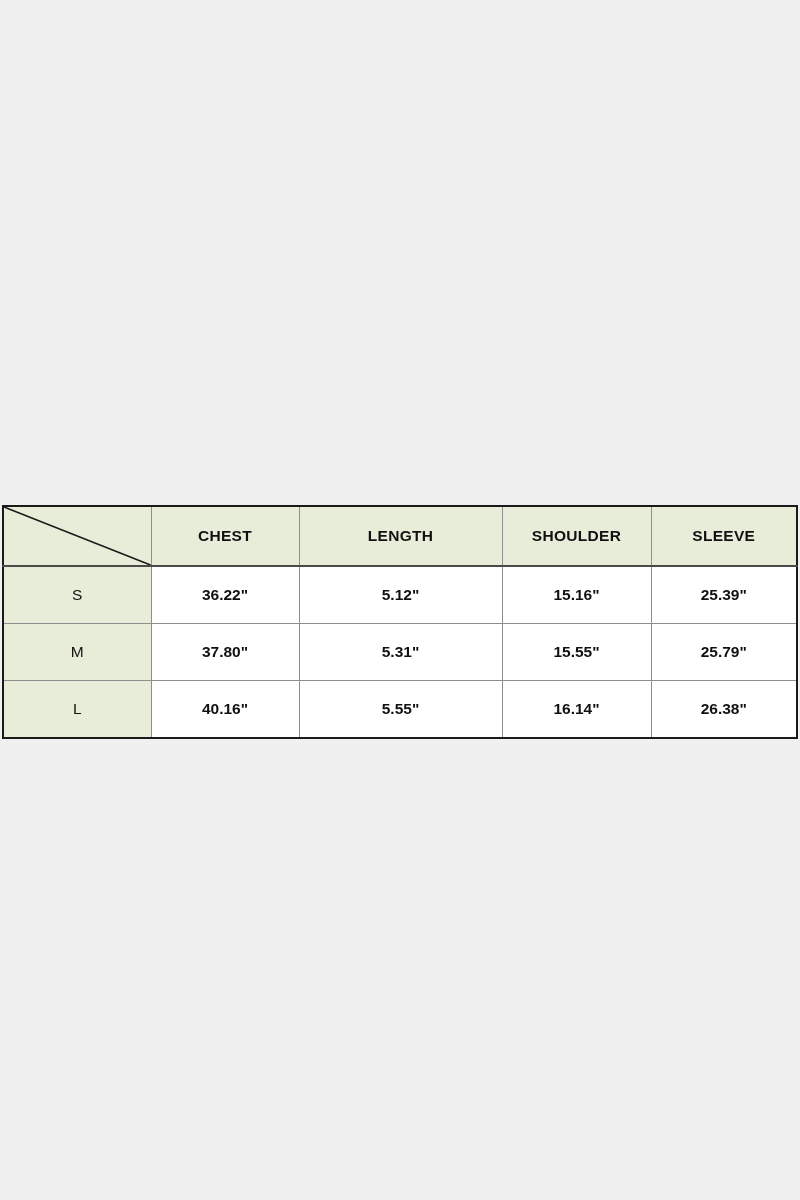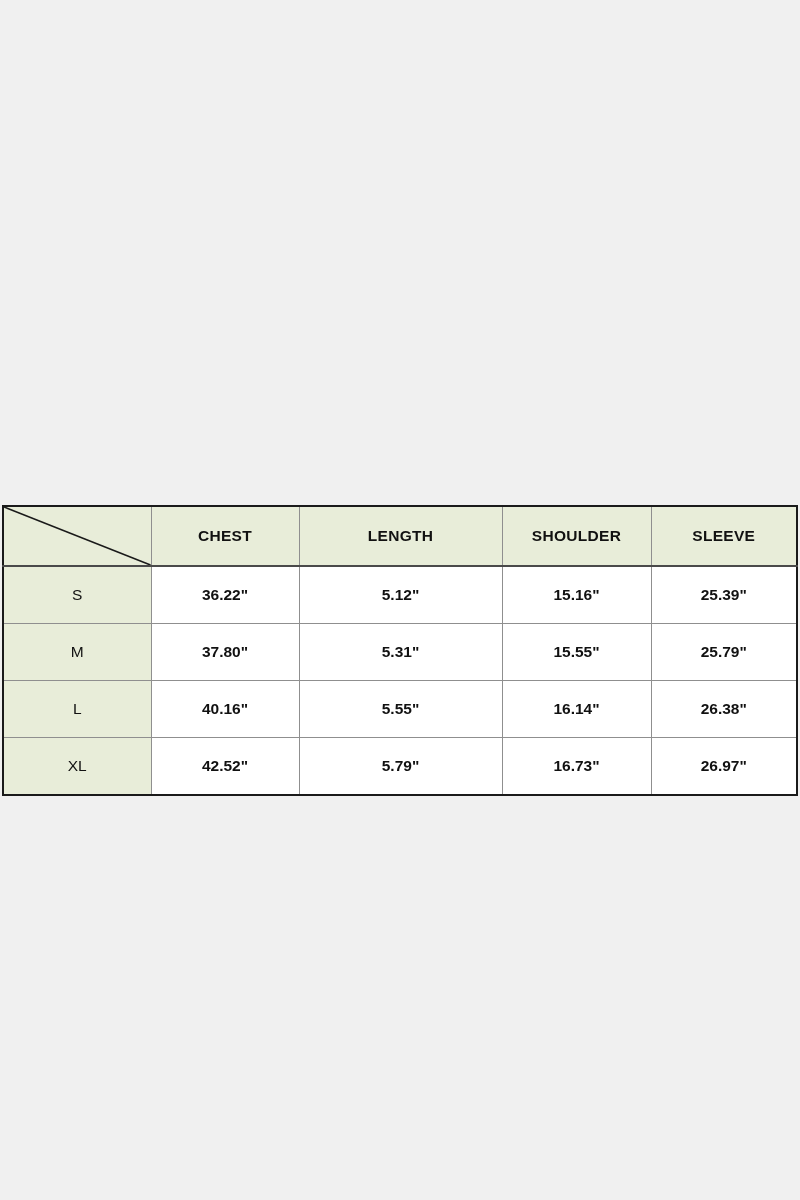--- a/index.html
+++ b/index.html
@@ -123,22 +123,15 @@
         <td>15.55"</td>
         <td>25.79"</td>
       </tr>
       <tr class="data-row">
         <td class="size-label">L</td>
         <td>40.16"</td>
         <td>5.55"</td>
         <td>16.14"</td>
         <td>26.38"</td>
       </tr>
-      <tr class="data-row">
-        <td class="size-label">XL</td>
-        <td>42.52"</td>
-        <td>5.79"</td>
-        <td>16.73"</td>
-        <td>26.97"</td>
-      </tr>
     </tbody>
   </table>
 </div>
 
 </body></html>

